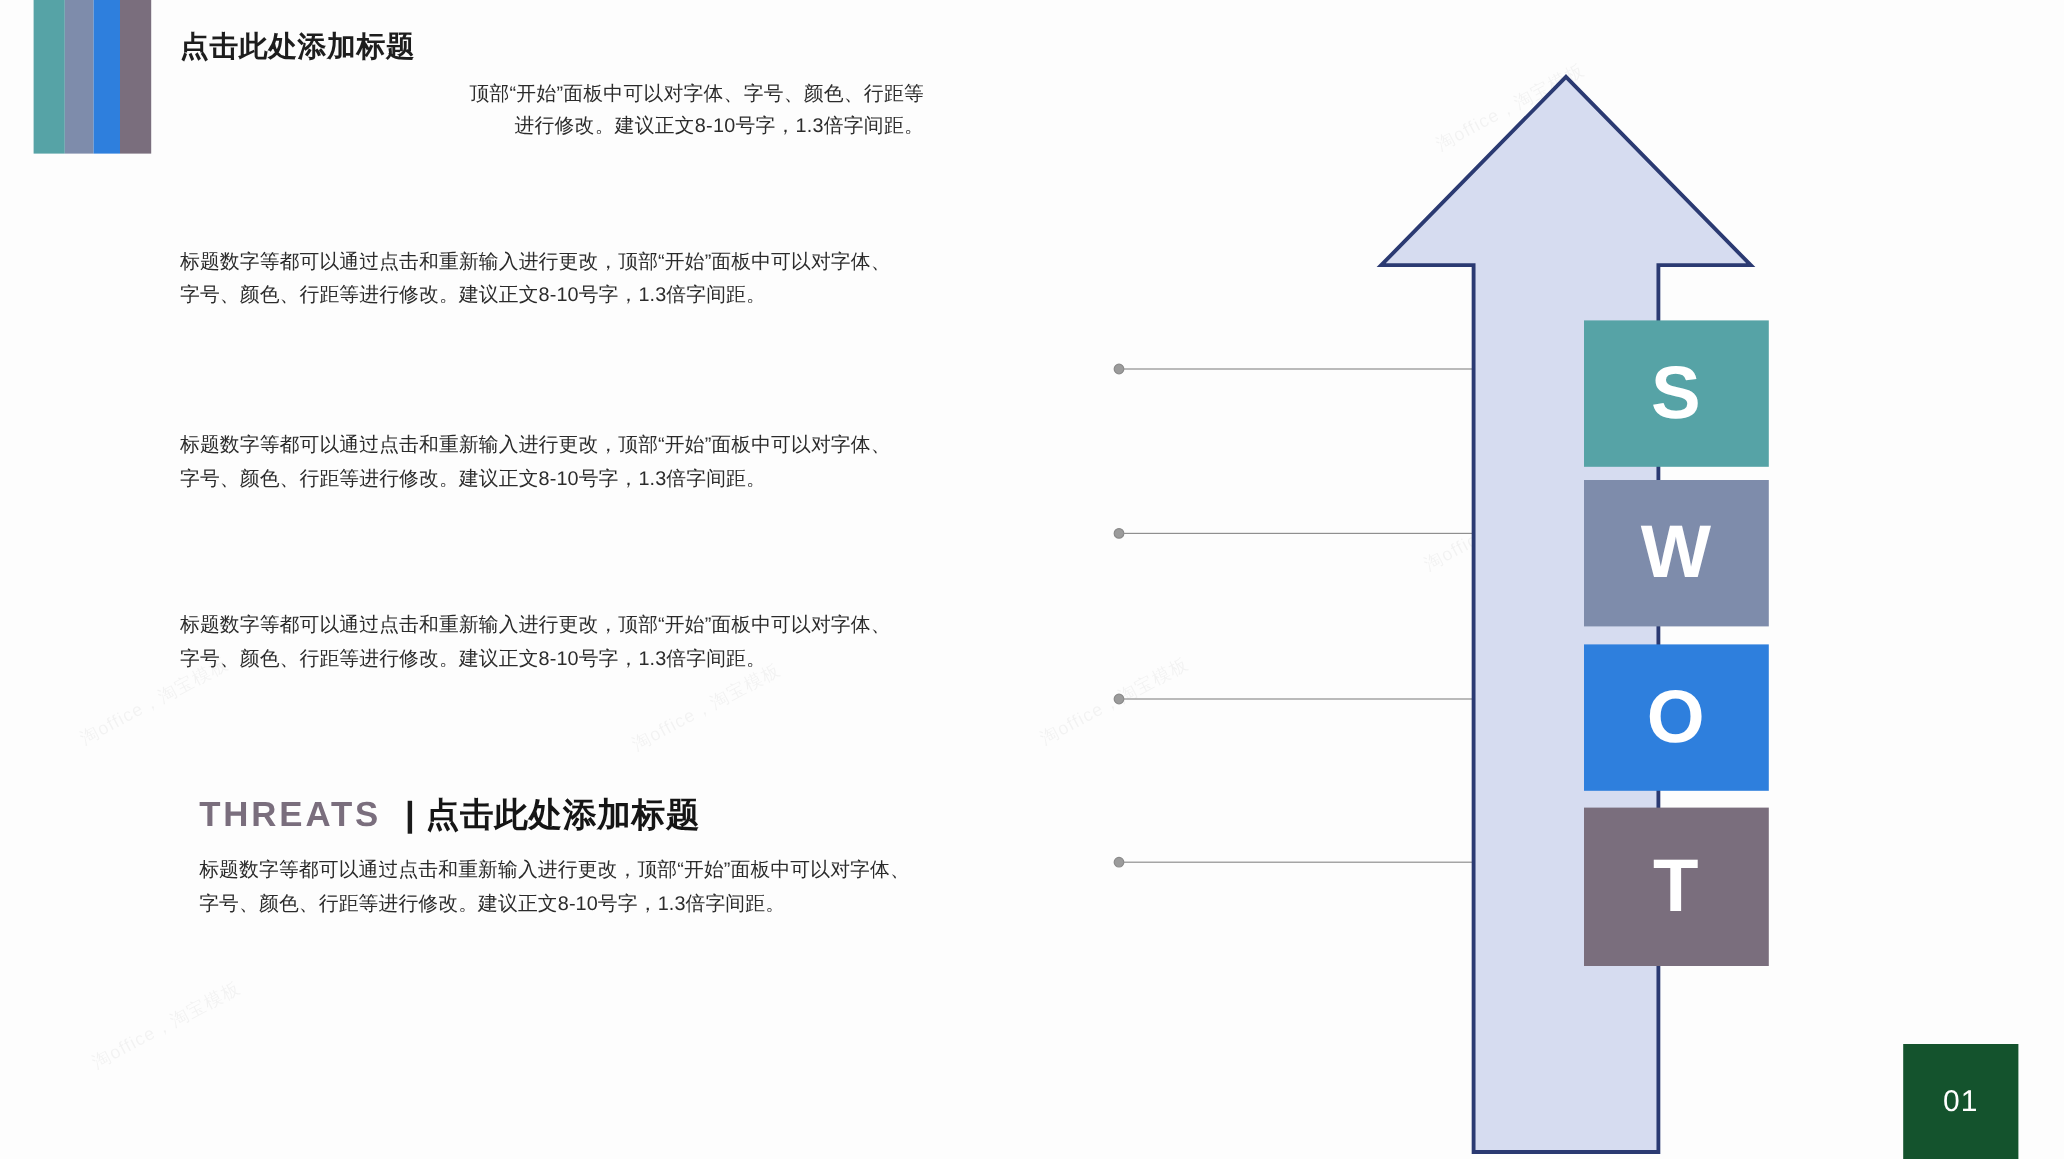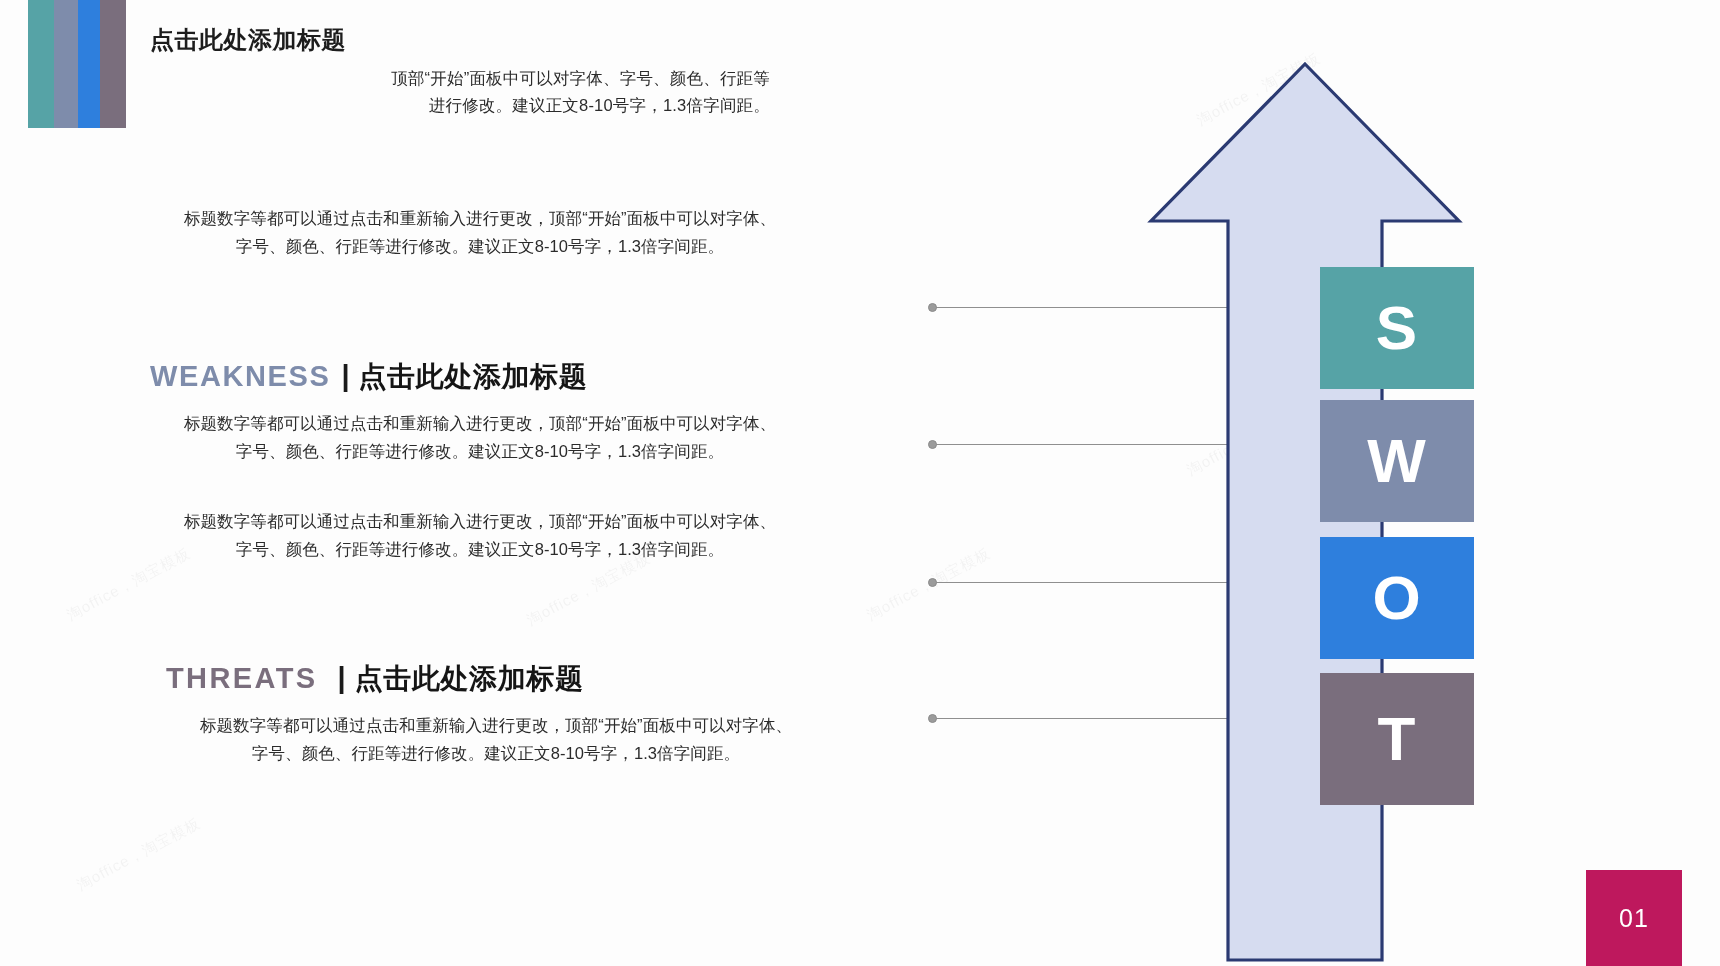--- a/index.html
+++ b/index.html
@@ -44,21 +44,21 @@
   .sec-pipe{
     font-size:29px;font-weight:bold;color:#1a1a1a;
     padding:0 9px 0 11px;vertical-align:baseline;
   }
   .sec-cn{
     font-size:28px;font-weight:bold;color:#151515;letter-spacing:.6px;
     vertical-align:baseline;
   }
   .sec-body{
     font-size:16.5px;color:#2b2b2b;line-height:1.68;margin:0;
-    letter-spacing:.1px;max-width:660px;text-align:center;
+    letter-spacing:.1px;max-width:660px;
   }
 
   #sec-s{top:205px;}
   #sec-w{top:358px;}
   #sec-o{top:508px;}
   #sec-t{top:660px;margin-left:16px;}
 
   
   .connector{position:absolute;height:10px;}
   .connector .dot{
@@ -82,21 +82,21 @@
   }
   .blk span{font-size:62px;line-height:1;letter-spacing:1px;}
   #blk-s{top:267px;height:122px;background:#56a3a6;}
   #blk-w{top:400px;height:122px;background:#7e8cab;}
   #blk-o{top:537px;height:122px;background:#2e7fdd;}
   #blk-t{top:673px;height:132px;background:#7a6e7d;}
 
   
   .badge{
     position:absolute;left:1586px;top:870px;width:96px;height:96px;
-    background:#be185d;color:#fff;
+    background:#14532d;color:#fff;
     display:flex;align-items:center;justify-content:center;
     font-size:25px;letter-spacing:1px;
   }
 
   
   .wm{
     position:absolute;color:rgba(0,0,0,0.045);font-size:15px;
     transform:rotate(-28deg);white-space:nowrap;pointer-events:none;
     letter-spacing:1px;
   }
@@ -125,23 +125,20 @@
     <div class="h-sub" style="white-space: pre-line;">顶部“开始”面板中可以对字体、字号、颜色、行距等
 进行修改。建议正文8-10号字，1.3倍字间距。</div>
   </div>
 
   <div class="section" id="sec-s">
     <div class="sec-body" style="white-space: pre-line;">标题数字等都可以通过点击和重新输入进行更改，顶部“开始”面板中可以对字体、
 字号、颜色、行距等进行修改。建议正文8-10号字，1.3倍字间距。</div>
   </div>
 
   <div class="section" id="sec-w">
-    <div class="sec-head">
-      <span class="sec-key" style="color: rgb(126, 140, 171);">WEAKNESS</span><span class="sec-pipe">|</span><span class="sec-cn">点击此处添加标题</span>
-    </div>
     <div class="sec-body" style="white-space: pre-line;">标题数字等都可以通过点击和重新输入进行更改，顶部“开始”面板中可以对字体、
 字号、颜色、行距等进行修改。建议正文8-10号字，1.3倍字间距。</div>
   </div>
 
   <div class="section" id="sec-o">
     <div class="sec-body" style="white-space: pre-line;">标题数字等都可以通过点击和重新输入进行更改，顶部“开始”面板中可以对字体、
 字号、颜色、行距等进行修改。建议正文8-10号字，1.3倍字间距。</div>
   </div>
 
   <div class="section" id="sec-t">

